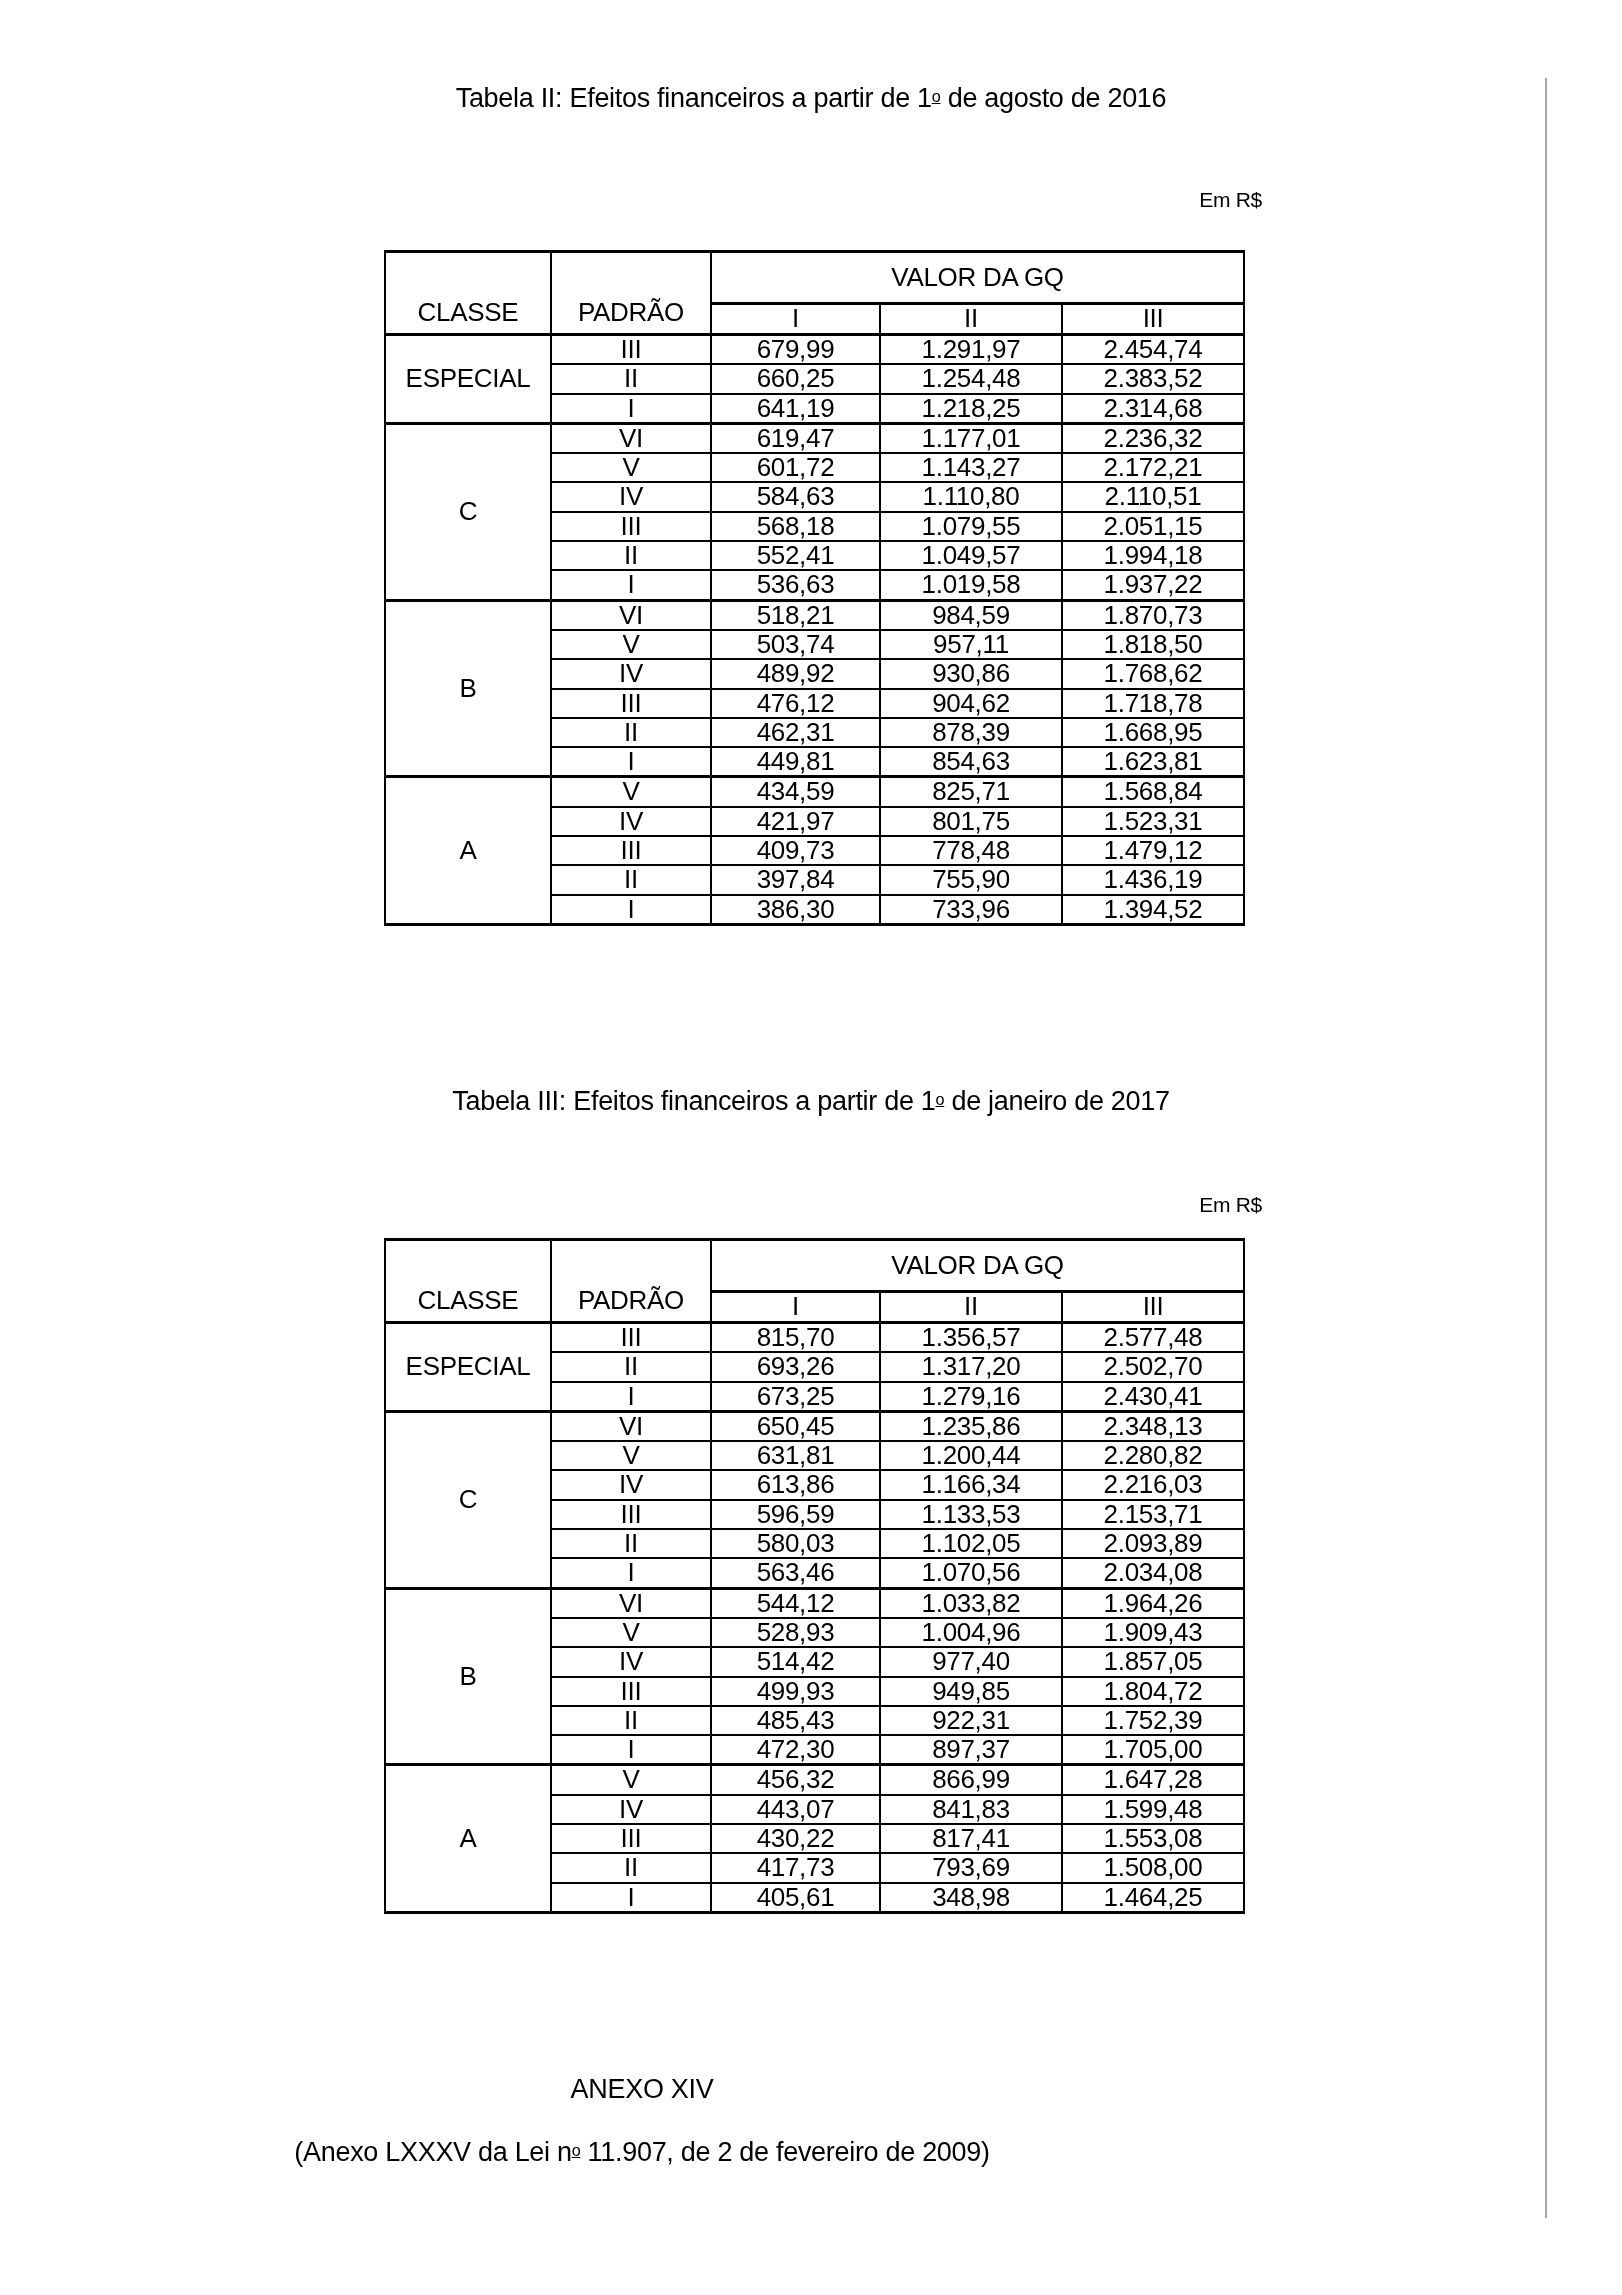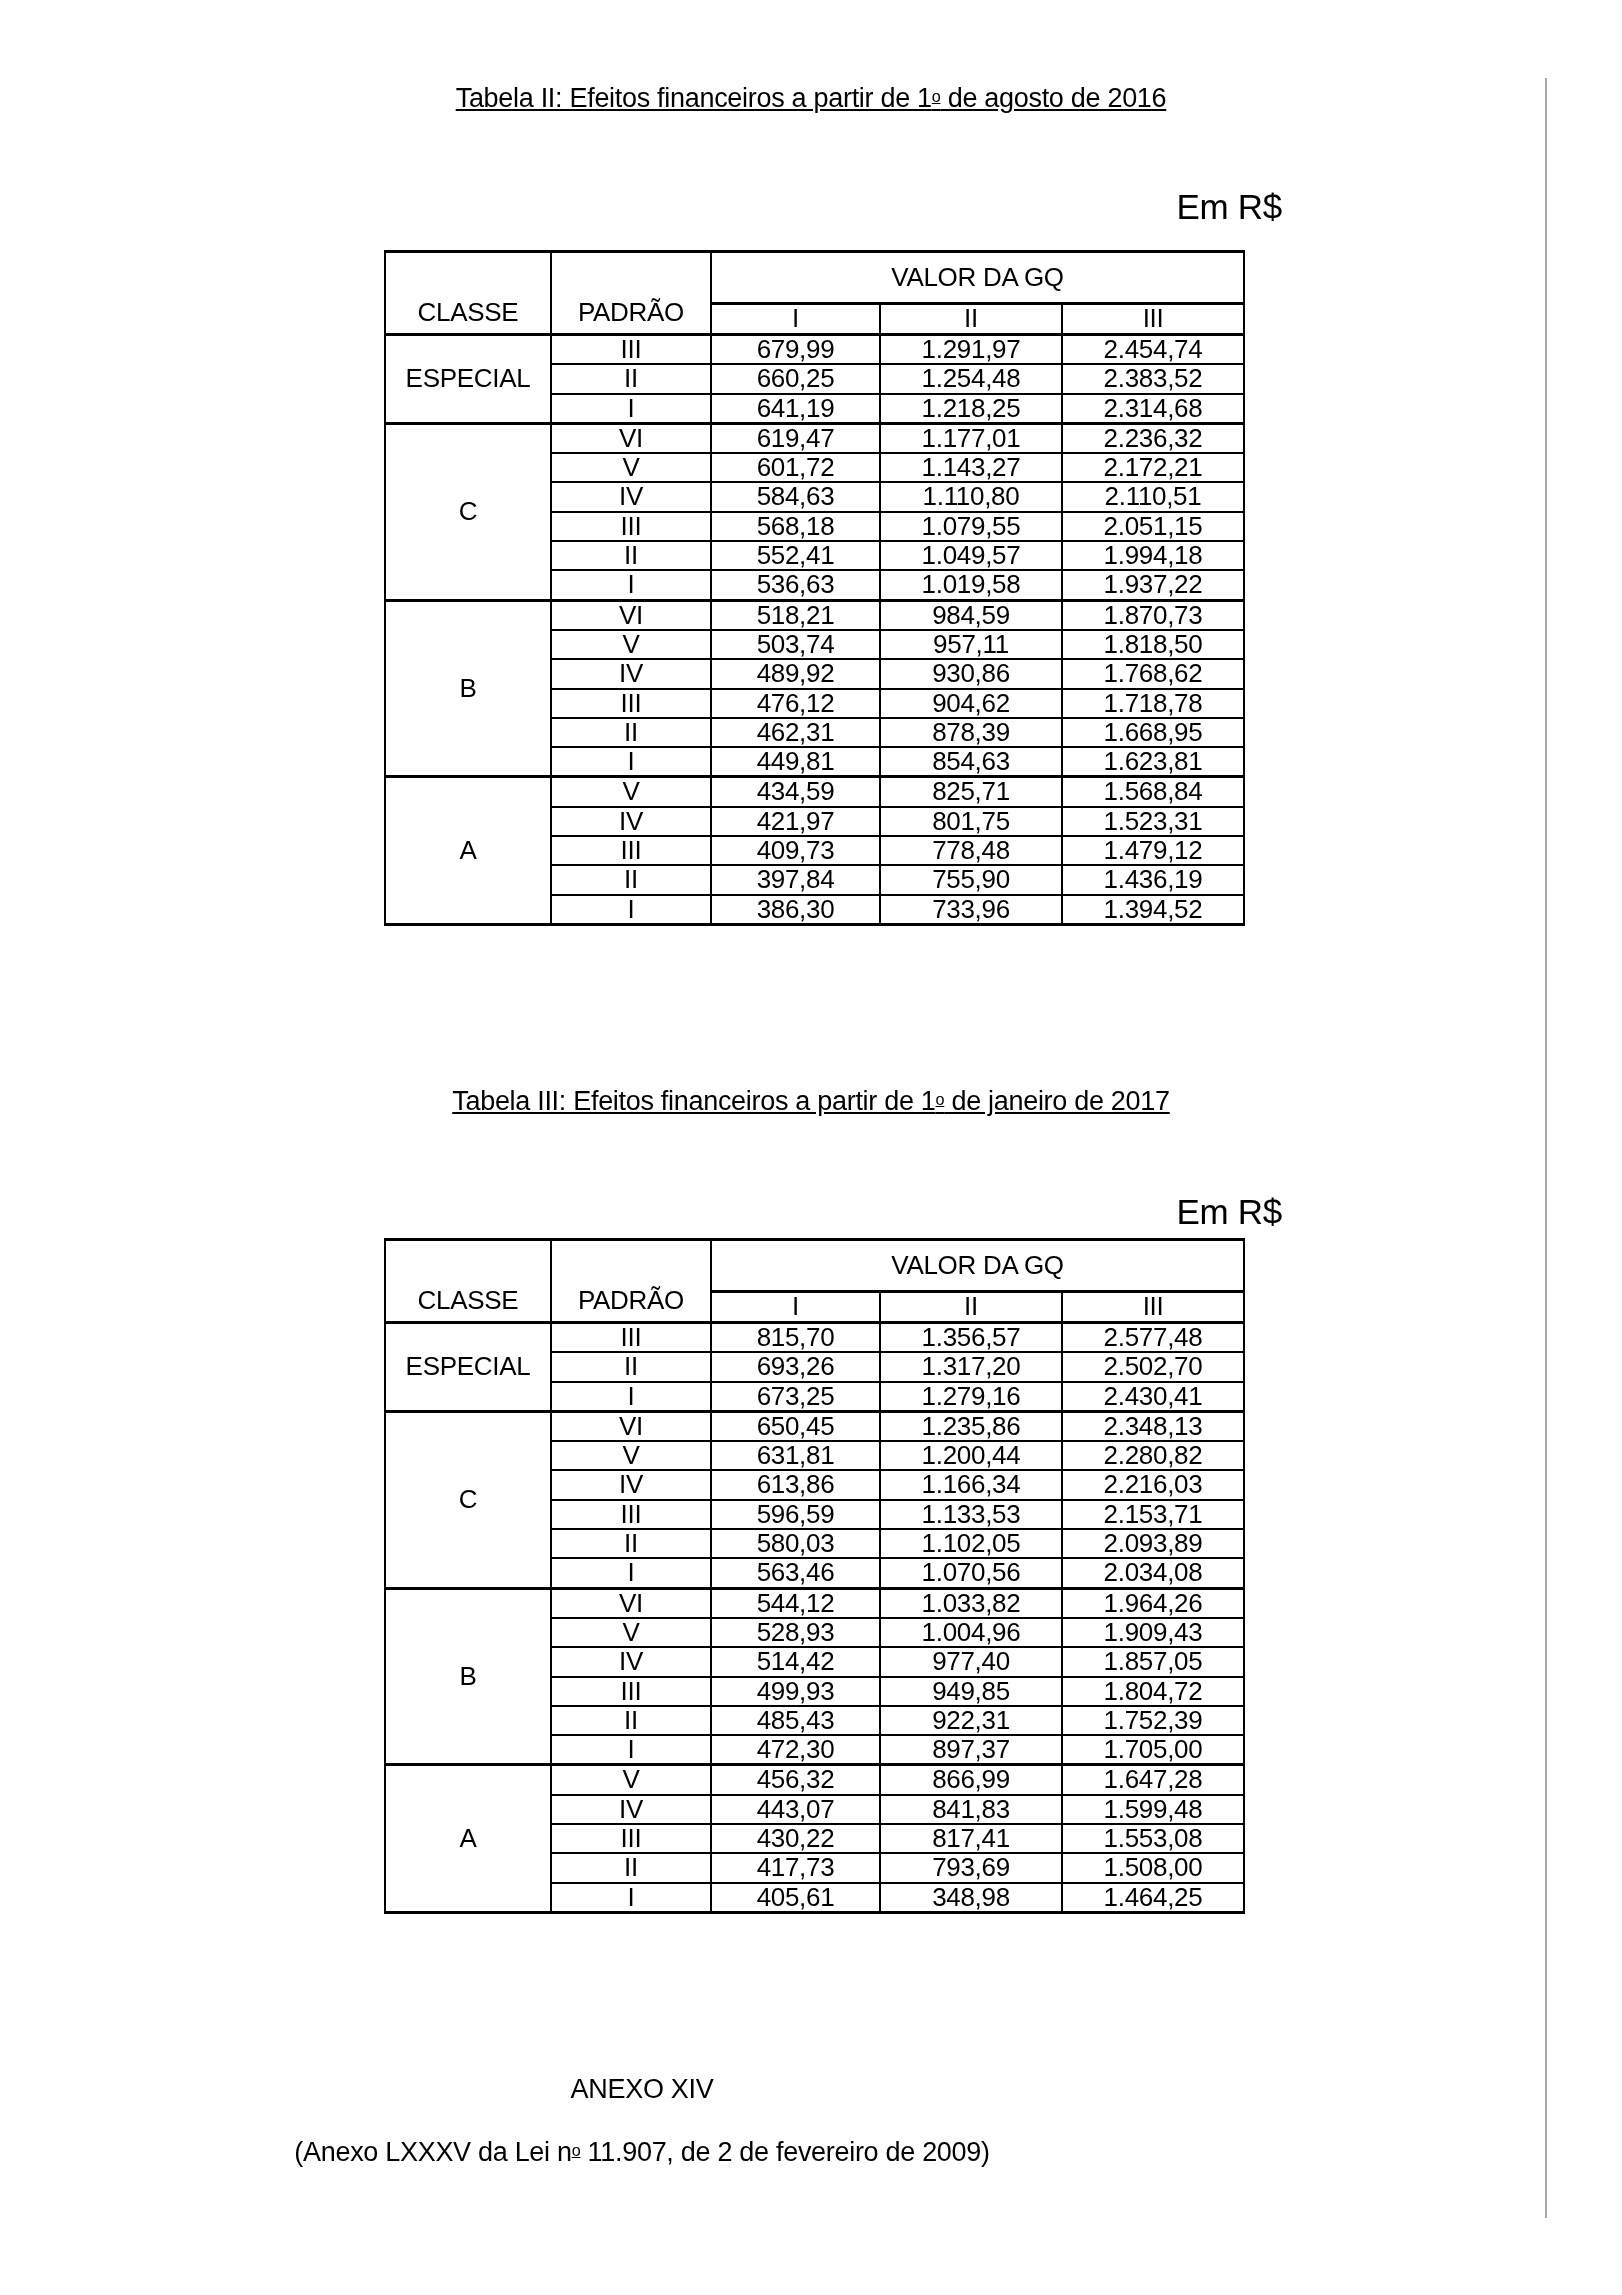--- a/index.html
+++ b/index.html
@@ -1,24 +1,24 @@
 <!DOCTYPE html>
 <html style="font-size:10.5px"><head>
 <meta charset="utf-8">
 <style>
   html,body{margin:0;padding:0;}
   body{
     width:1622px;height:2295px;position:relative;background:#ffffff;
     font-family:"Liberation Sans", sans-serif;color:#000;
     letter-spacing:-0.3px;
   }
-  .doc-title{position:absolute;left:0;width:1622px;text-align:center;font-size:27px;line-height:1.1;text-decoration:underline;}
+  .doc-title{position:absolute;left:0;width:1622px;text-align:center;font-size:27px;line-height:1.1;}
   .t1-title{top:84px;}
   .t2-title{top:1087px;}
-  .emrs{position:absolute;left:404px;width:878px;text-align:right;font-size:35px;line-height:1.1;}
+  .emrs{position:absolute;left:384px;width:878px;text-align:right;font-size:21px;line-height:1.1;}
   .t1-emrs{top:188px;}
   .t2-emrs{top:1193px;}
   .tbl-wrap{position:absolute;left:384px;}
   .t1-wrap{top:250px;}
   .t2-wrap{top:1238px;}
   table{
     border-collapse:collapse;table-layout:fixed;width:859px;
     border:2.6px solid #000;border-top-width:3.9px;border-bottom-width:3.9px;
     font-size:26px;line-height:1.05;
   }

